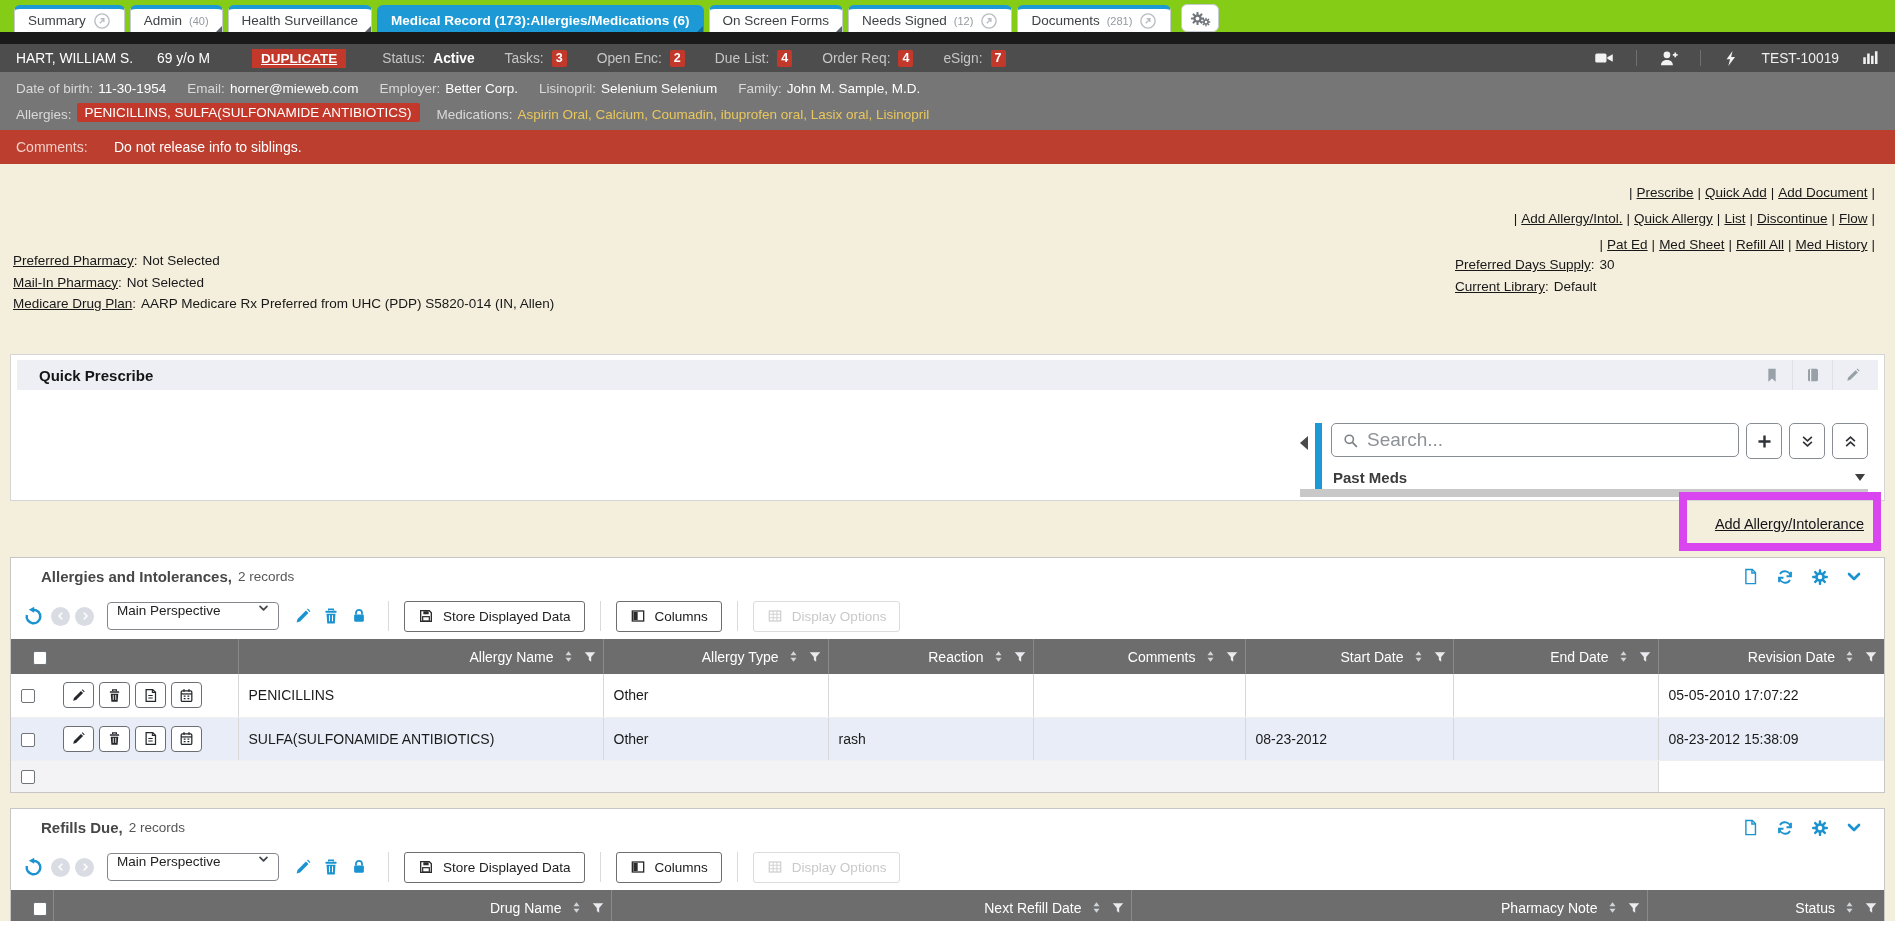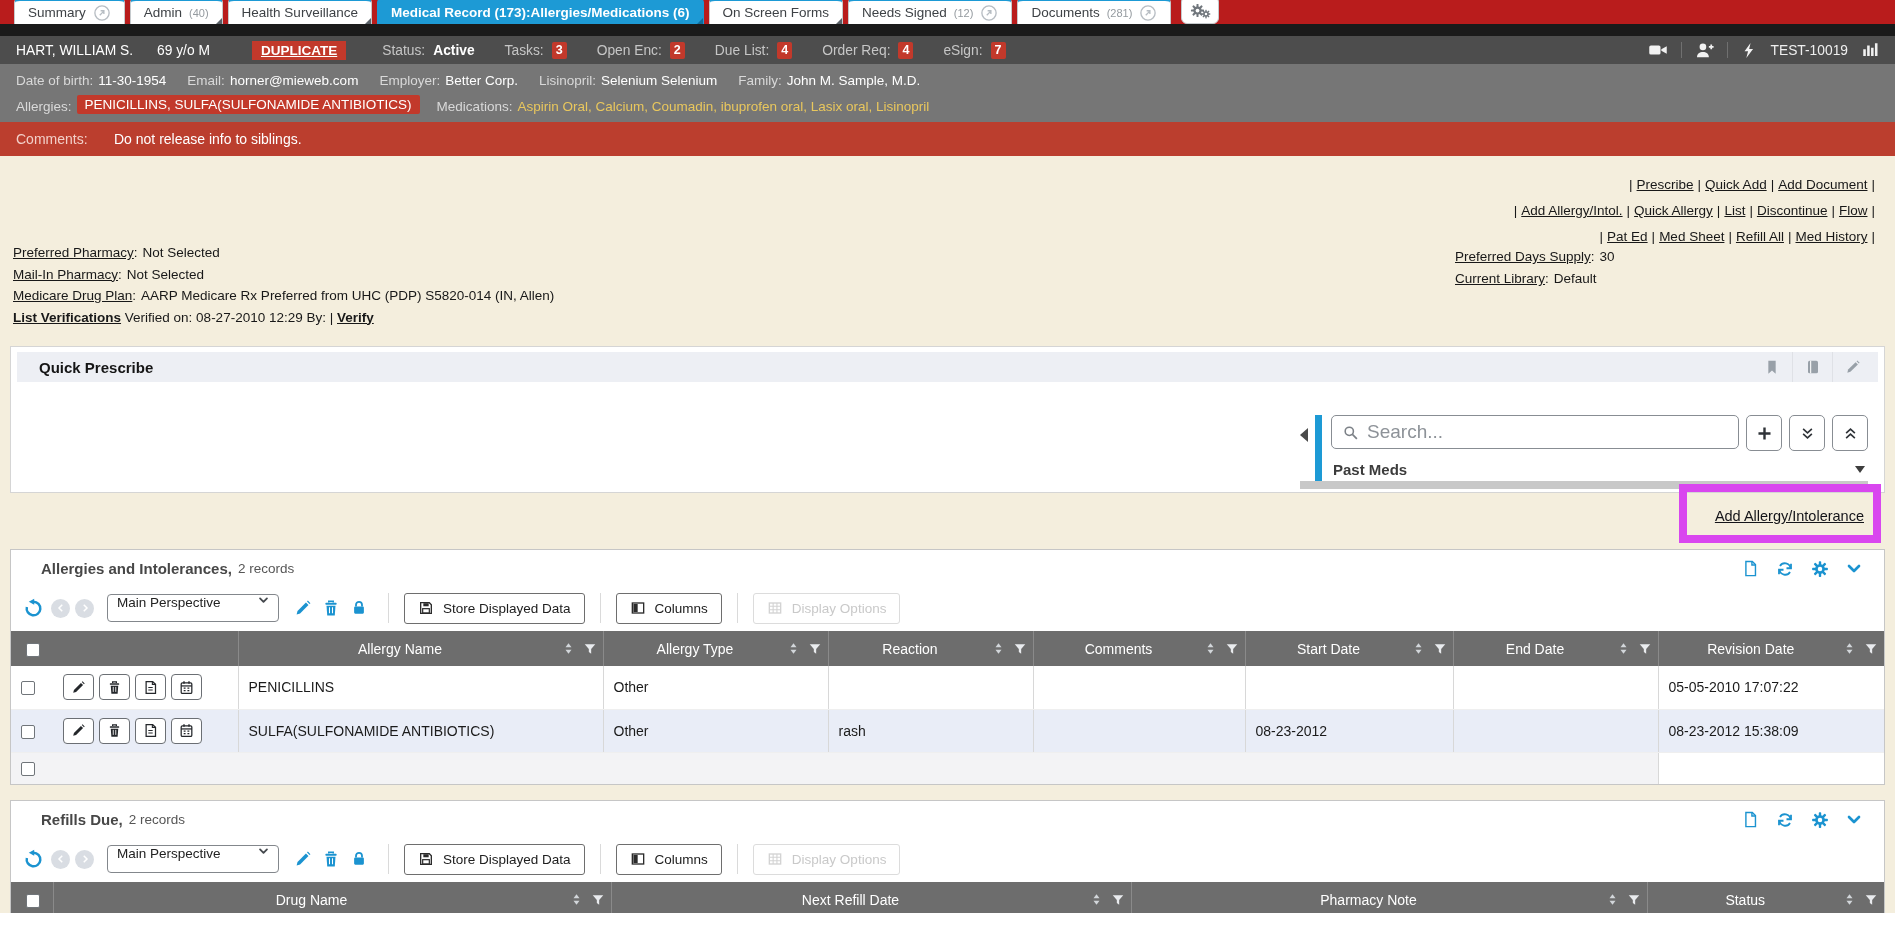--- a/index.html
+++ b/index.html
@@ -1,21 +1,21 @@
 <!DOCTYPE html>
 <html><head>
 <meta charset="utf-8">
 <style>
   * { box-sizing: border-box; margin: 0; padding: 0; }
   html,body { width:1895px; height:929px; overflow:hidden; background:#fff;
     font-family:"Liberation Sans", sans-serif; }
   .ic { display:block; }
 
   
-  .tabbar { height:24px; display:flex; align-items:flex-end; gap:5px; padding-left:14px; background:#b91c1c; }
+  .tabbar { height:32px; display:flex; align-items:flex-end; gap:5px; padding-left:14px; background:#84cc16; }
   .tab { position:relative; height:27px; border:1px solid #c6cacd; border-bottom:none;
     border-top:4px solid #1d9ad5; border-radius:6px 6px 0 0; background:#fff;
     display:flex; align-items:center; gap:7px; padding:0 13px; font-size:13.5px; color:#3e4246; cursor:pointer; white-space:nowrap; }
   .tab.active { background:#1d9ad5; border-color:#1d9ad5; color:#fff; font-weight:bold;text-align:right; }
   .cnt { font-size:11px; color:#949a9f; }
   .fold { position:absolute; right:0; bottom:0; width:0; height:0;
     border-left:6px solid transparent; border-bottom:6px solid #5a6168; }
   .tab.active .fold { border-bottom-color:#0e6c9c; }
   .ext { color:#b7bdc3; }
   .gear-tab { height:28px; width:38px; border:1px solid #c6cacd; border-radius:6px; background:#fff;
@@ -29,21 +29,21 @@
   .pt-name { margin-right:24px; }
   .pt-age { margin-right:42px; }
   .dup { background:#c2392b; color:#fff; font-weight:bold; text-decoration:underline;
     padding:2px 9px; font-size:13.5px; margin-right:36px; cursor:pointer; }
   .grp { display:flex; align-items:center; gap:8px; margin-right:30px; }
   .pt-lab { color:#c6c6c6; }
   .bold { font-weight:bold; }
   .badge { background:#c2392b; color:#fff; font-weight:bold; font-size:12.5px; min-width:13px; height:17px;
     padding:0 4px; display:inline-flex; align-items:center; justify-content:center; border-radius:2px;
     text-decoration:none; cursor:pointer; }
-  .pt-right { margin-left:auto; display:flex; align-items:center; gap:13px; color:#efefef;text-align:center; }
+  .pt-right { margin-left:auto; display:flex; align-items:center; gap:22px; color:#efefef;text-align:center; }
   .vsep { width:1px; height:16px; background:#707070; }
   .pt-icon { color:#f2f2f2; cursor:pointer; }
 
   
   .pt-info { height:58px; background:#767676; color:#fff; display:flex; flex-direction:column;
     justify-content:center; gap:7px; padding:0 16px; font-size:13.5px; }
   .inf-row { display:flex; align-items:flex-end; white-space:nowrap; }
   .pair { margin-right:21px; }
   .lab { color:#d9d9d9; margin-right:5px; }
   .allergy-badge { background:#c2392b; color:#fff; padding:2px 8px; border-radius:2px; margin-right:17px;
@@ -111,21 +111,21 @@
   .tb-blue { color:#1b93d0; margin:0 5px; cursor:pointer; }
   .tb-div { width:1px; height:30px; background:#dadada; margin:0 15px; }
   .tb-btn { height:31px; border:1px solid #6e6e6e; border-radius:3px; background:#fff; display:flex;
     align-items:center; gap:9px; padding:0 13px; font-size:13.5px; color:#202020; font-family:inherit; cursor:pointer; }
   .tb-btn svg { color:#2b2b2b; }
   .tb-btn.disabled { border-color:#dcdcdc; color:#c9c9c9; cursor:default; }
   .tb-btn.disabled svg { color:#d3d3d3; }
 
   table.grid { width:100%; border-collapse:collapse; table-layout:fixed; margin-top:2px; }
   .grid th { background:#6d6d6d; height:35px; font-weight:normal; color:#fff; font-size:14px;
-    text-align:center; padding:0 6px 0 8px; border-left:1px solid #8a8a8a; }
+    text-align:right; padding:0 6px 0 8px; border-left:1px solid #8a8a8a; }
   .grid th.nb, .grid td.nb { border-left:none; }
   .th-in { display:flex; align-items:center; gap:8px; }
   .th-lab { flex:1; overflow:hidden; white-space:nowrap; }
   .sort-ic { color:#d2d6da; cursor:pointer; }
   .fun-ic { color:#e9ebee; cursor:pointer; }
   .grid td { height:43px; font-size:14px; color:#1b1b1b; padding:0 6px 0 10px;
     border-left:1px solid #d8d8d8; border-bottom:1px solid #efefef; white-space:nowrap; overflow:hidden; }
   tr.r-alt td { background:#e9edf7; }
   tr.r-empty td { height:32px; background:#f3f3f5; border-left:none; border-bottom:none; }
   tr.r-empty td.white { background:#fff; border-left:1px solid #d8d8d8; }
@@ -391,21 +391,20 @@
     </div>
     <div>
       <span class="pipe">|</span><a class="lnk" href="#">Pat Ed</a><span class="pipe">|</span><a class="lnk" href="#">Med Sheet</a><span class="pipe">|</span><a class="lnk" href="#">Refill All</a><span class="pipe">|</span><a class="lnk" href="#">Med History</a><span class="pipe">|</span>
     </div>
   </div>
 
   <div class="left-info">
     <div><a class="lnk" href="#">Preferred Pharmacy</a><span>:</span><span class="v">Not Selected</span></div>
     <div><a class="lnk" href="#">Mail-In Pharmacy</a><span>:</span><span class="v">Not Selected</span></div>
     <div><a class="lnk" href="#">Medicare Drug Plan</a><span>:</span><span class="v">AARP Medicare Rx Preferred from UHC (PDP) S5820-014 (IN, Allen)</span></div>
-    <div><a class="lnk bold" href="#">List Verifications</a> <span>Verified on: 08-27-2010 12:29 By: |</span> <a class="lnk bold" href="#">Verify</a></div>
   </div>
 
   <div class="right-info">
     <div><a class="lnk" href="#">Preferred Days Supply</a><span>:</span><span class="v">30</span></div>
     <div><a class="lnk" href="#">Current Library</a><span>:</span><span class="v">Default</span></div>
   </div>
 
   <div class="qp-panel">
     <div class="qp-head">
       <span class="qp-title">Quick Prescribe</span>

